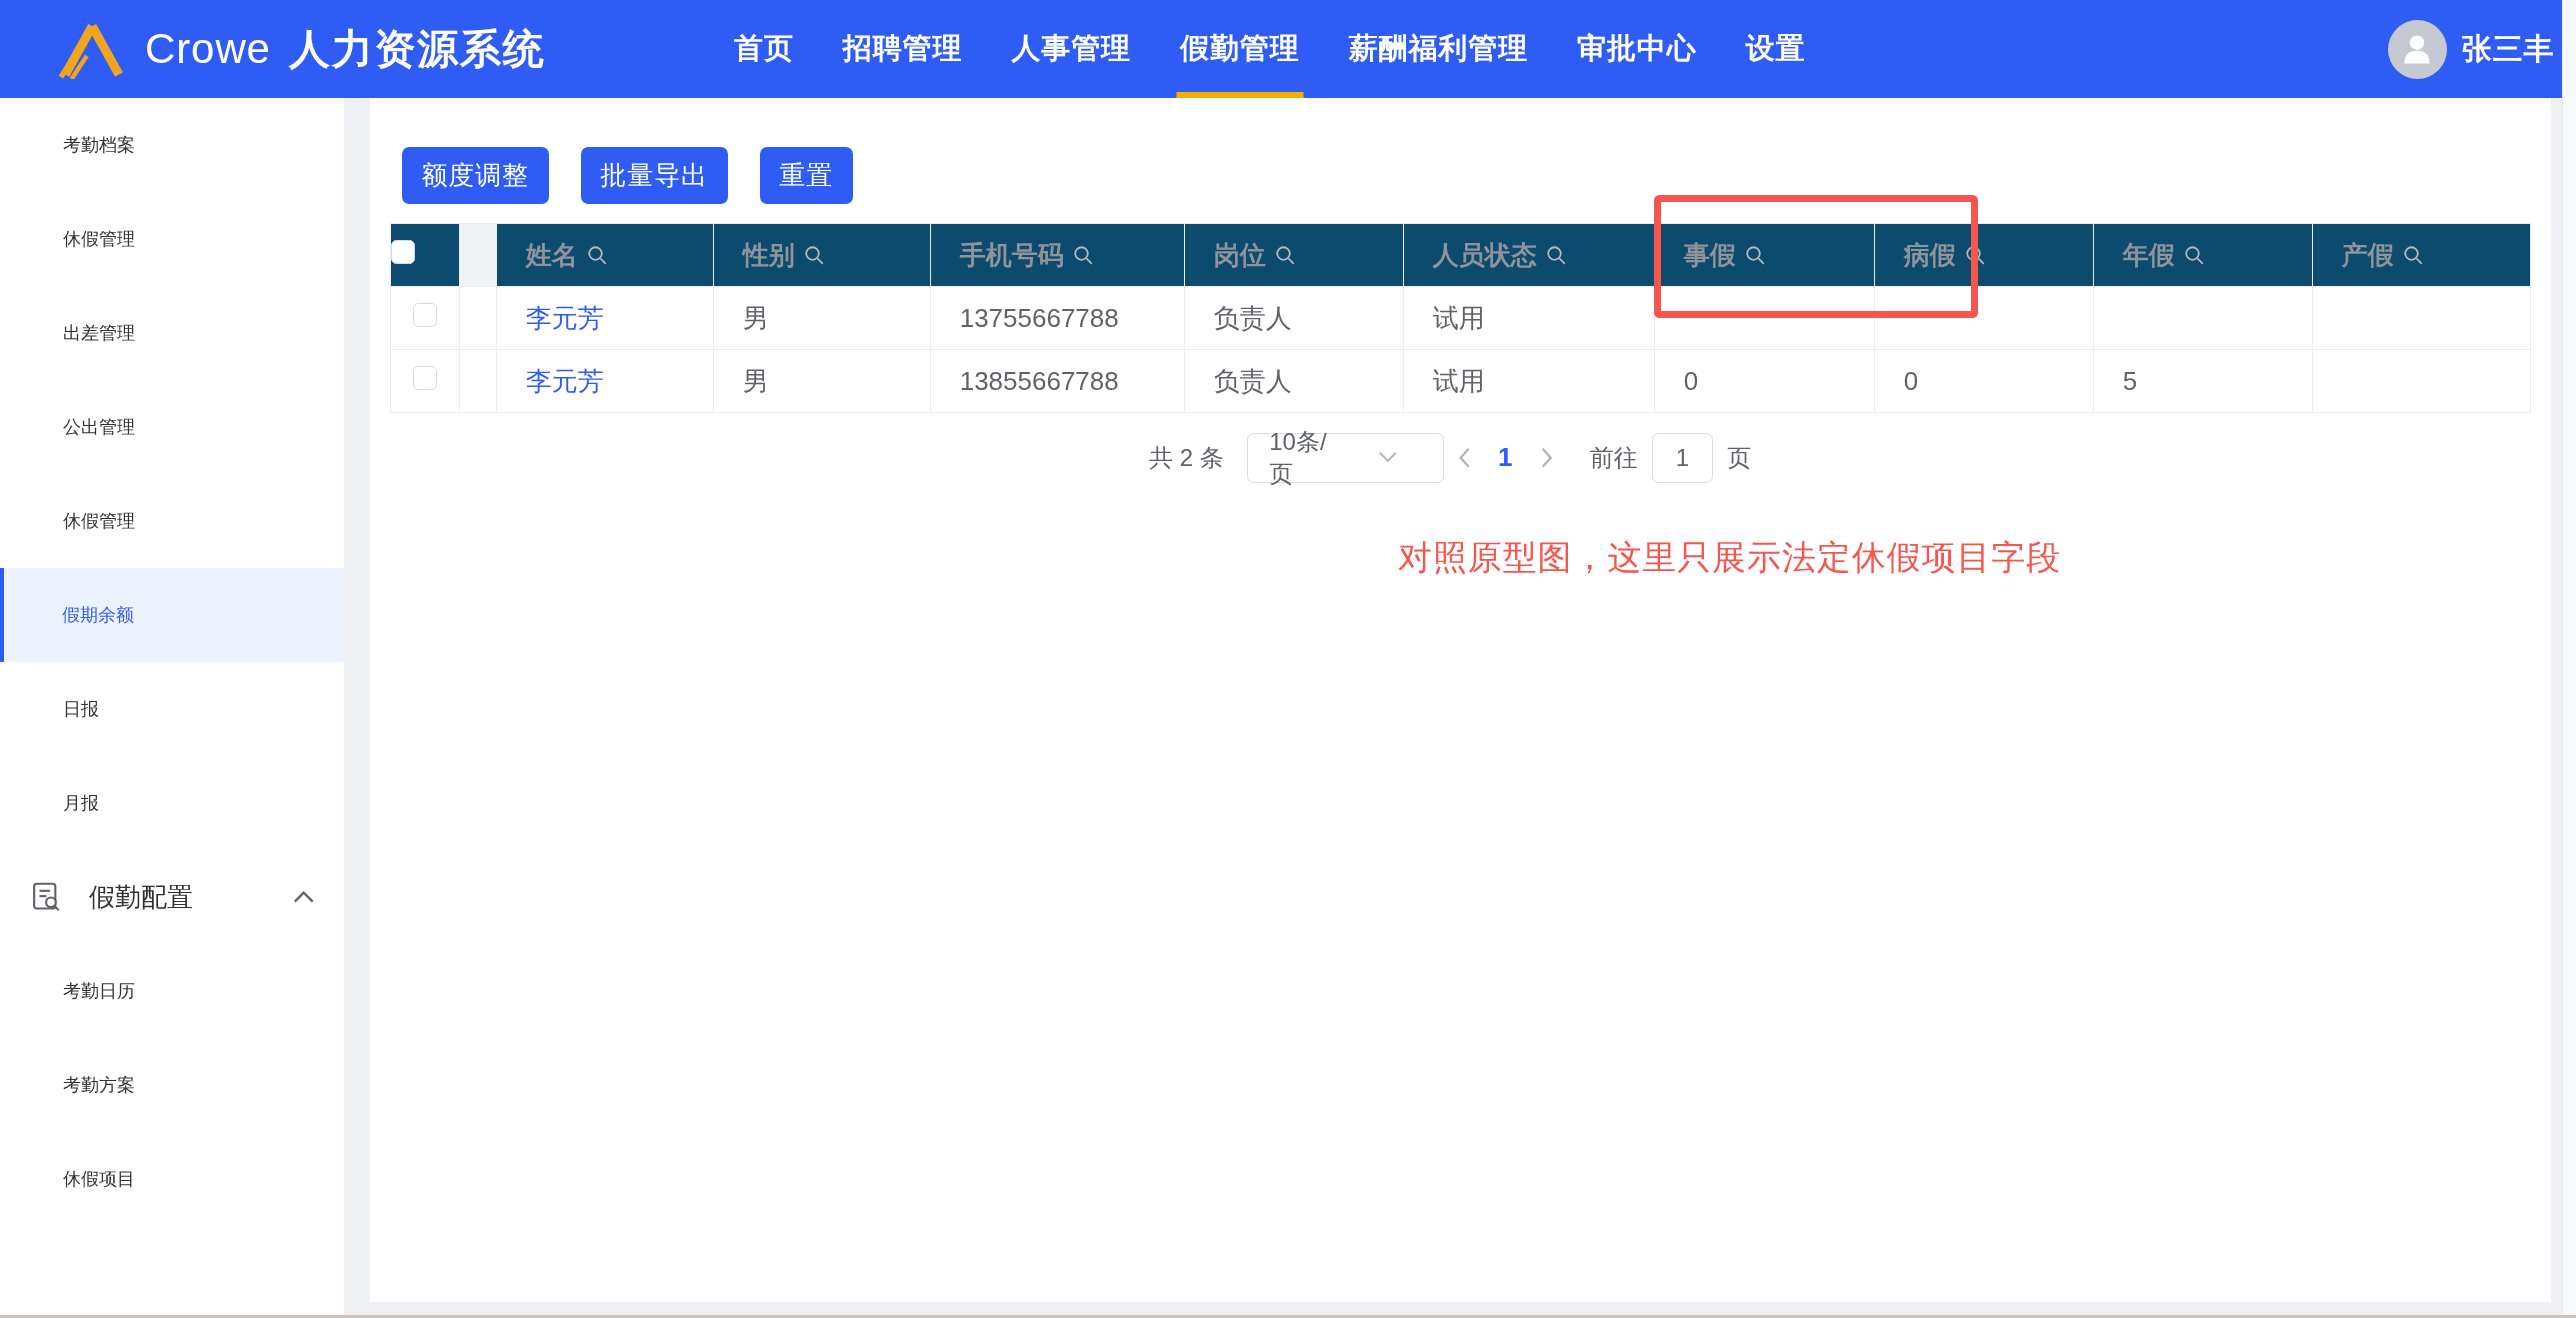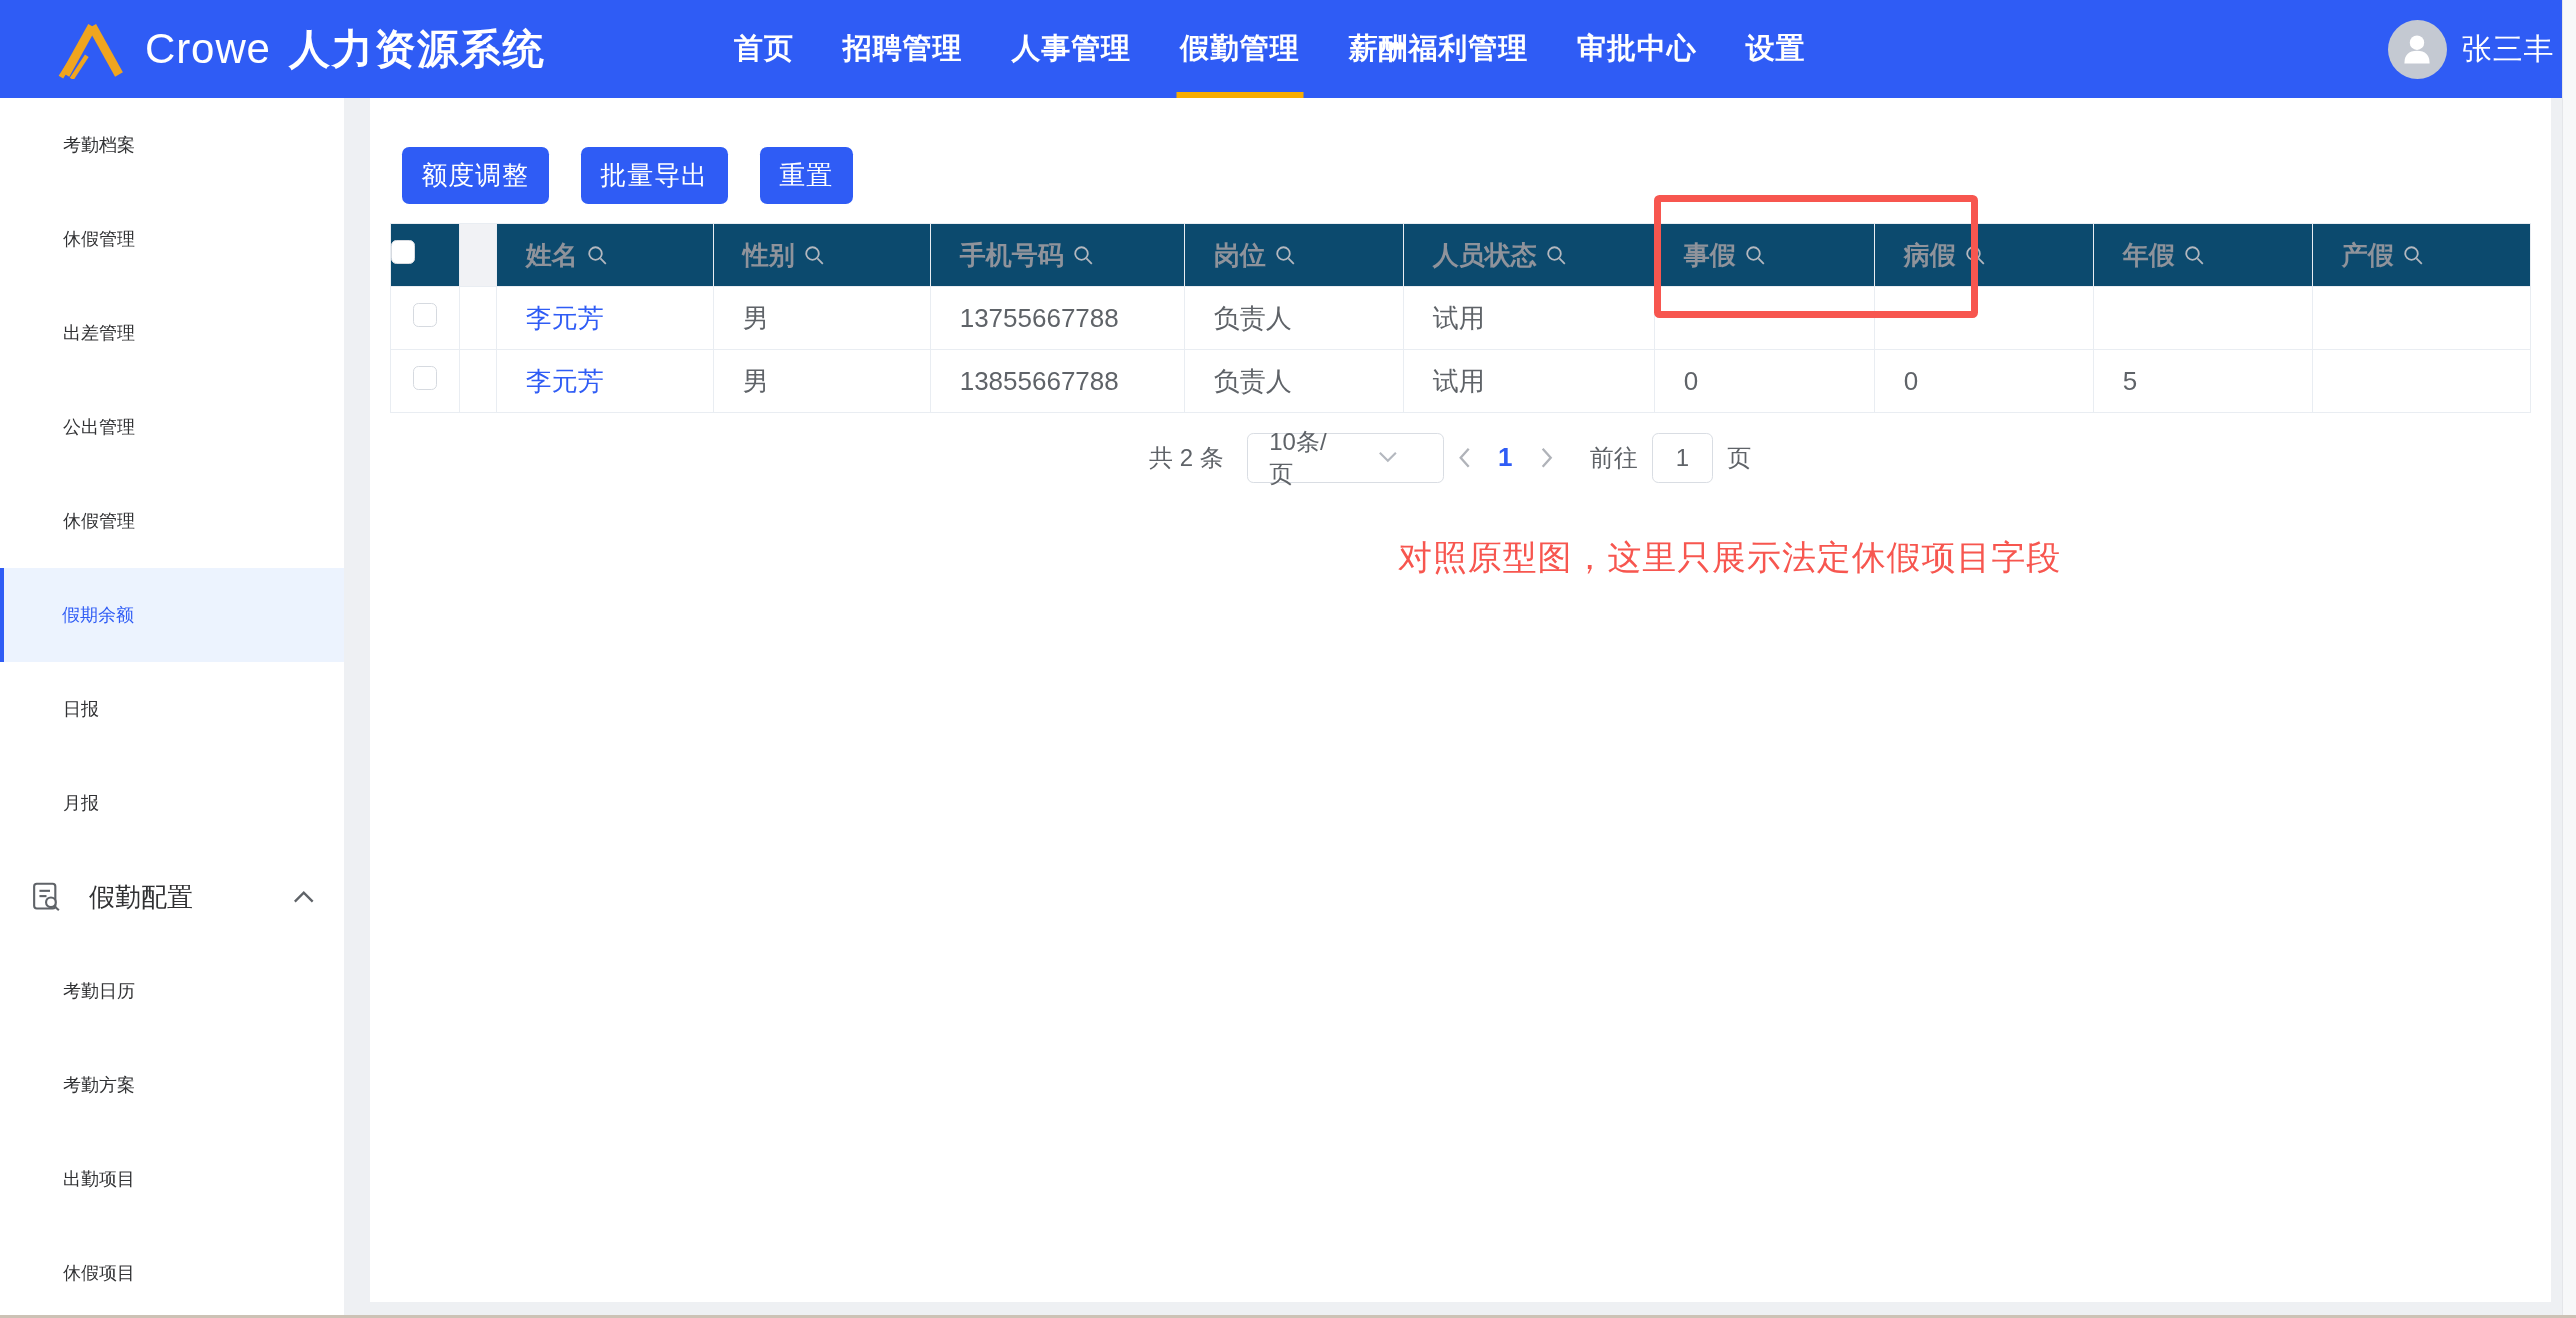--- a/index.html
+++ b/index.html
@@ -13,21 +13,21 @@
   .brand svg { display:block; }
   .brand-name { color:#ffffff; font-size:42px; font-weight:400; letter-spacing:0.9px; margin-left:18px; }
   .app-title { color:#ffffff; font-size:41px; font-weight:700; margin-left:18px; letter-spacing:1.8px; }
   .nav-menu { position:absolute; left:734px; top:0; height:98px; display:flex; gap:49px; }
   .nav-item { position:relative; display:flex; align-items:center; height:98px; color:#ffffff;
               font-size:29px; font-weight:600; letter-spacing:0.9px; cursor:pointer; white-space:nowrap; }
   .nav-item.active::after { content:""; position:absolute; left:50%; transform:translateX(-50%);
               bottom:0; width:127px; height:6.3px; background:#f7ac00; }
   .user-box { position:absolute; right:21.5px; top:0; height:98px; display:flex; align-items:center; gap:15px; cursor:pointer; }
   .avatar { width:59px; height:59px; border-radius:50%; background:#c4c9d2; display:flex; align-items:center; justify-content:center; }
-  .user-name { color:#ffffff; font-size:30px; font-weight:400; letter-spacing:0.9px; }
+  .user-name { color:#ffffff; font-size:30px; font-weight:700; letter-spacing:0.9px; }
 
   
   .sidebar { position:absolute; left:0; top:98px; width:344px; height:1217px; background:#ffffff; z-index:2; }
   .side-item { height:94px; display:flex; align-items:center; padding-left:63px; font-size:18px;
                color:#303133; cursor:pointer; white-space:nowrap; }
   .side-item.active { background:#ecf3fe; color:#2f5cf5; border-left:4.5px solid #2f5cf5; padding-left:58px; }
   .side-group { height:94px; display:flex; align-items:center; padding-left:32px; padding-right:30px;
                 font-size:26px; color:#303133; cursor:pointer; }
   .side-group .glabel { margin-left:28px; flex:1; }
 
@@ -143,21 +143,20 @@
       <span class="glabel">假勤配置</span>
       <span class="icon">
         <svg width="21.5" height="13.4" viewBox="0 0 24 15" fill="none" stroke="#5f6368" stroke-width="2.6">
           <polyline points="2,13 12,3 22,13"></polyline>
         </svg>
       </span>
     </div>
 
     <div class="side-item">考勤日历</div>
     <div class="side-item">考勤方案</div>
-    <div class="side-item">出勤项目</div>
     <div class="side-item">休假项目</div>
   </div>
 
   <div class="gap-strip"></div>
 
   <div class="card">
 
     <div class="toolbar">
       <button class="btn">额度调整</button>
       <button class="btn">批量导出</button>

